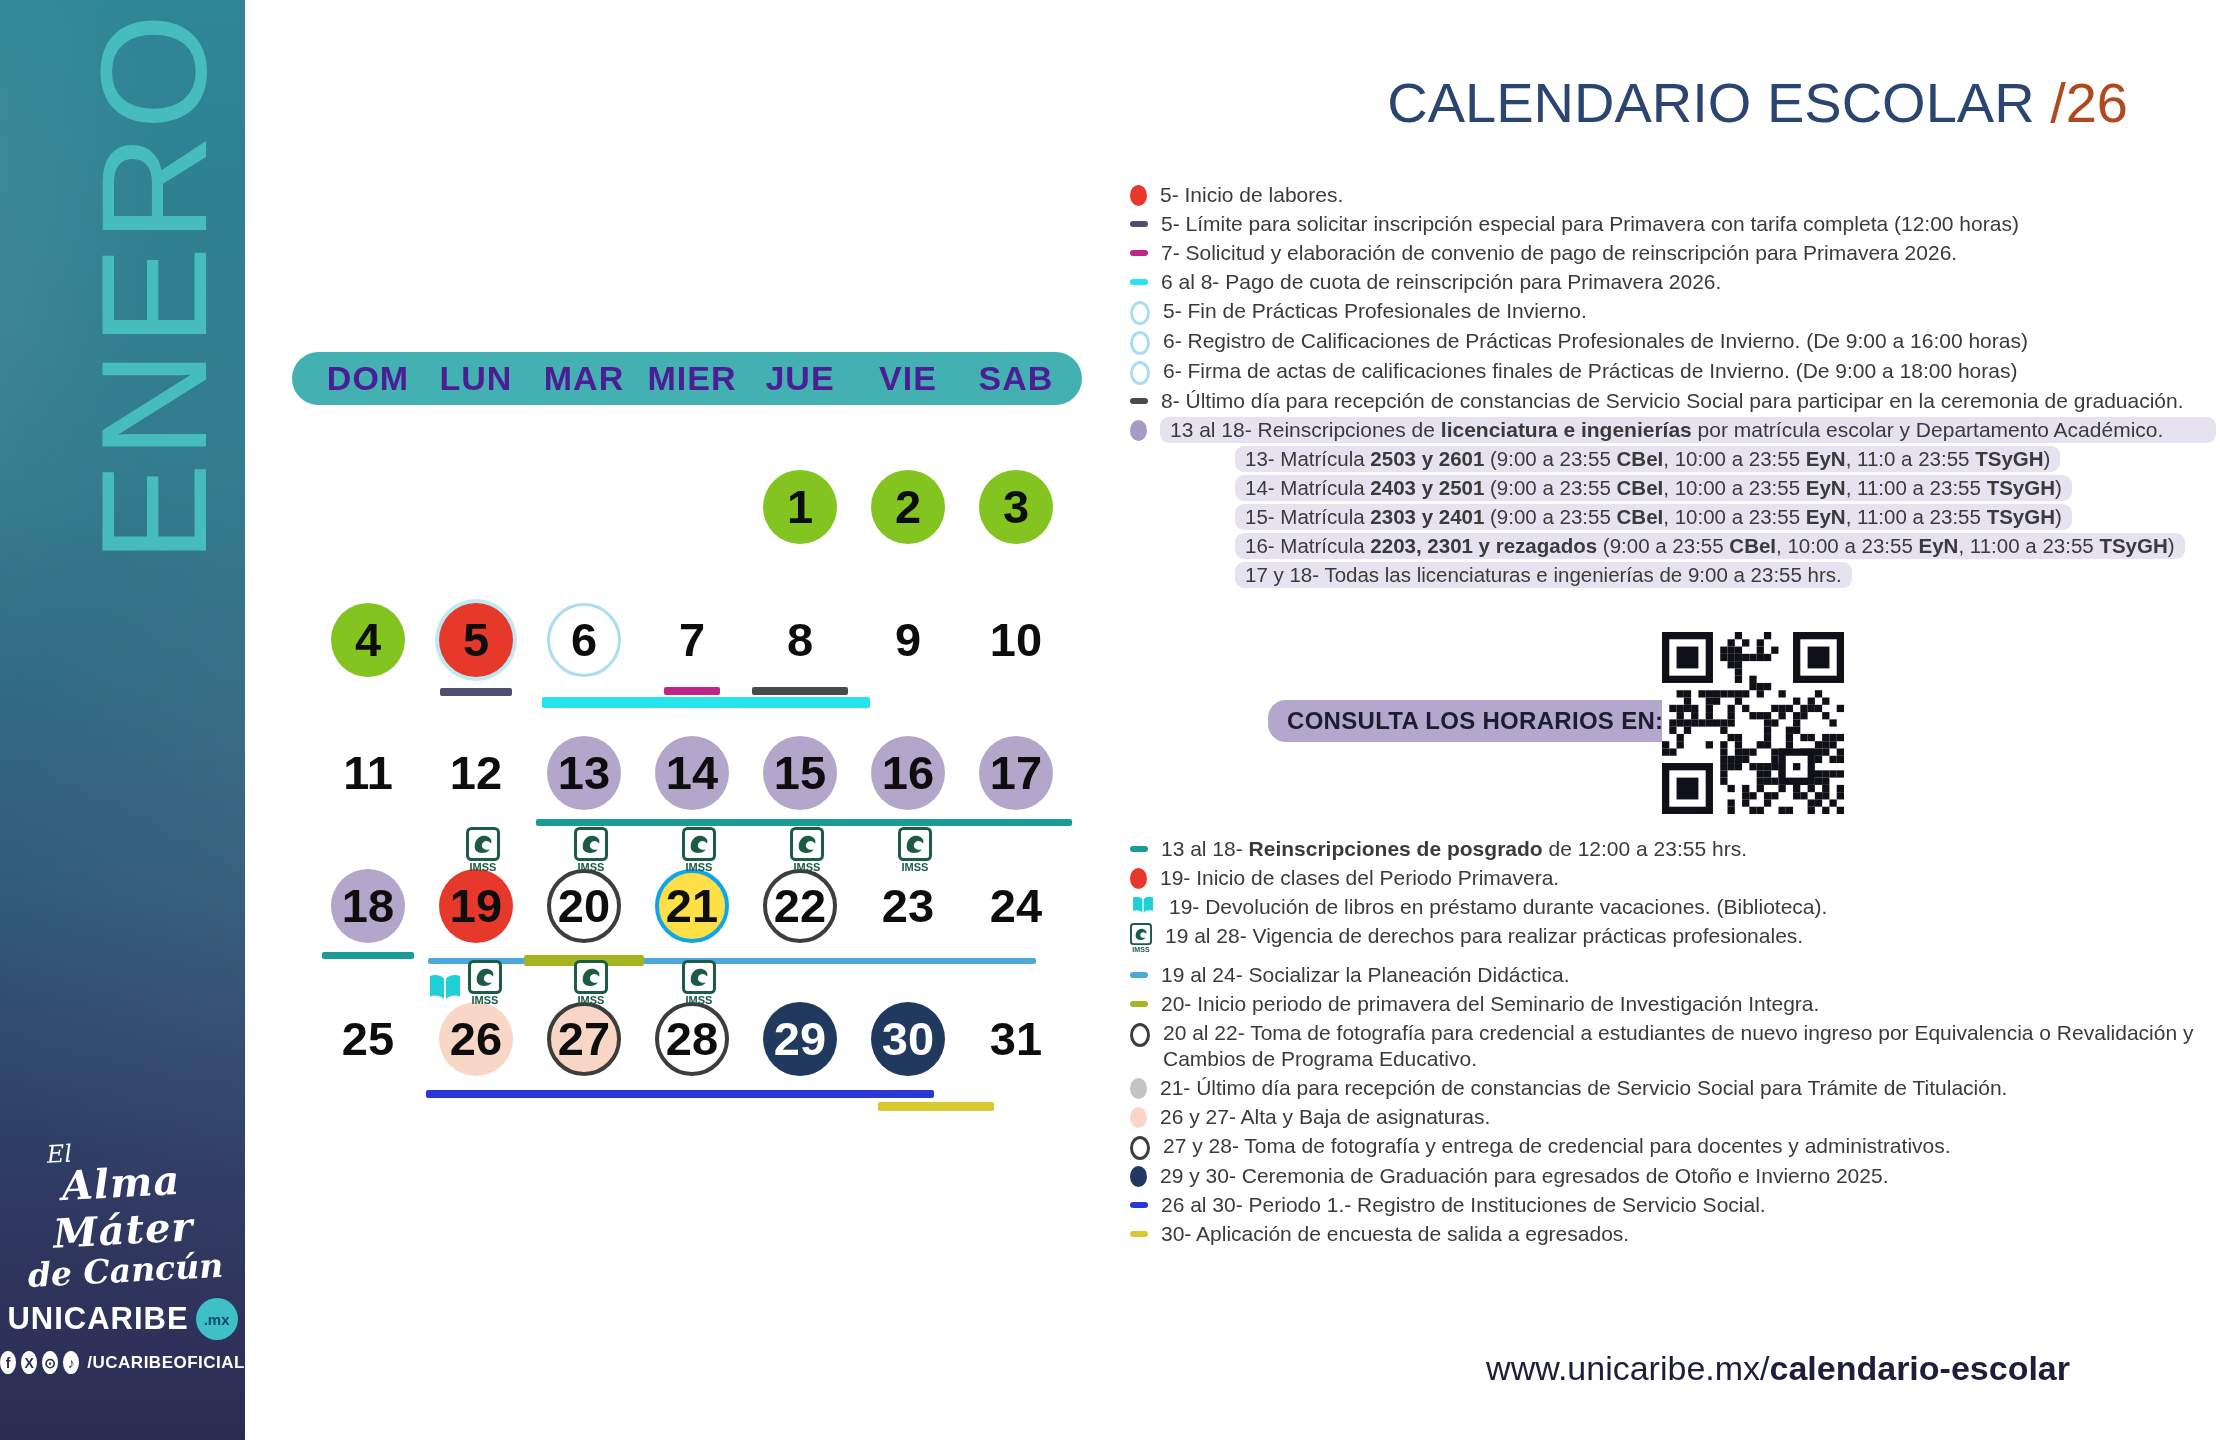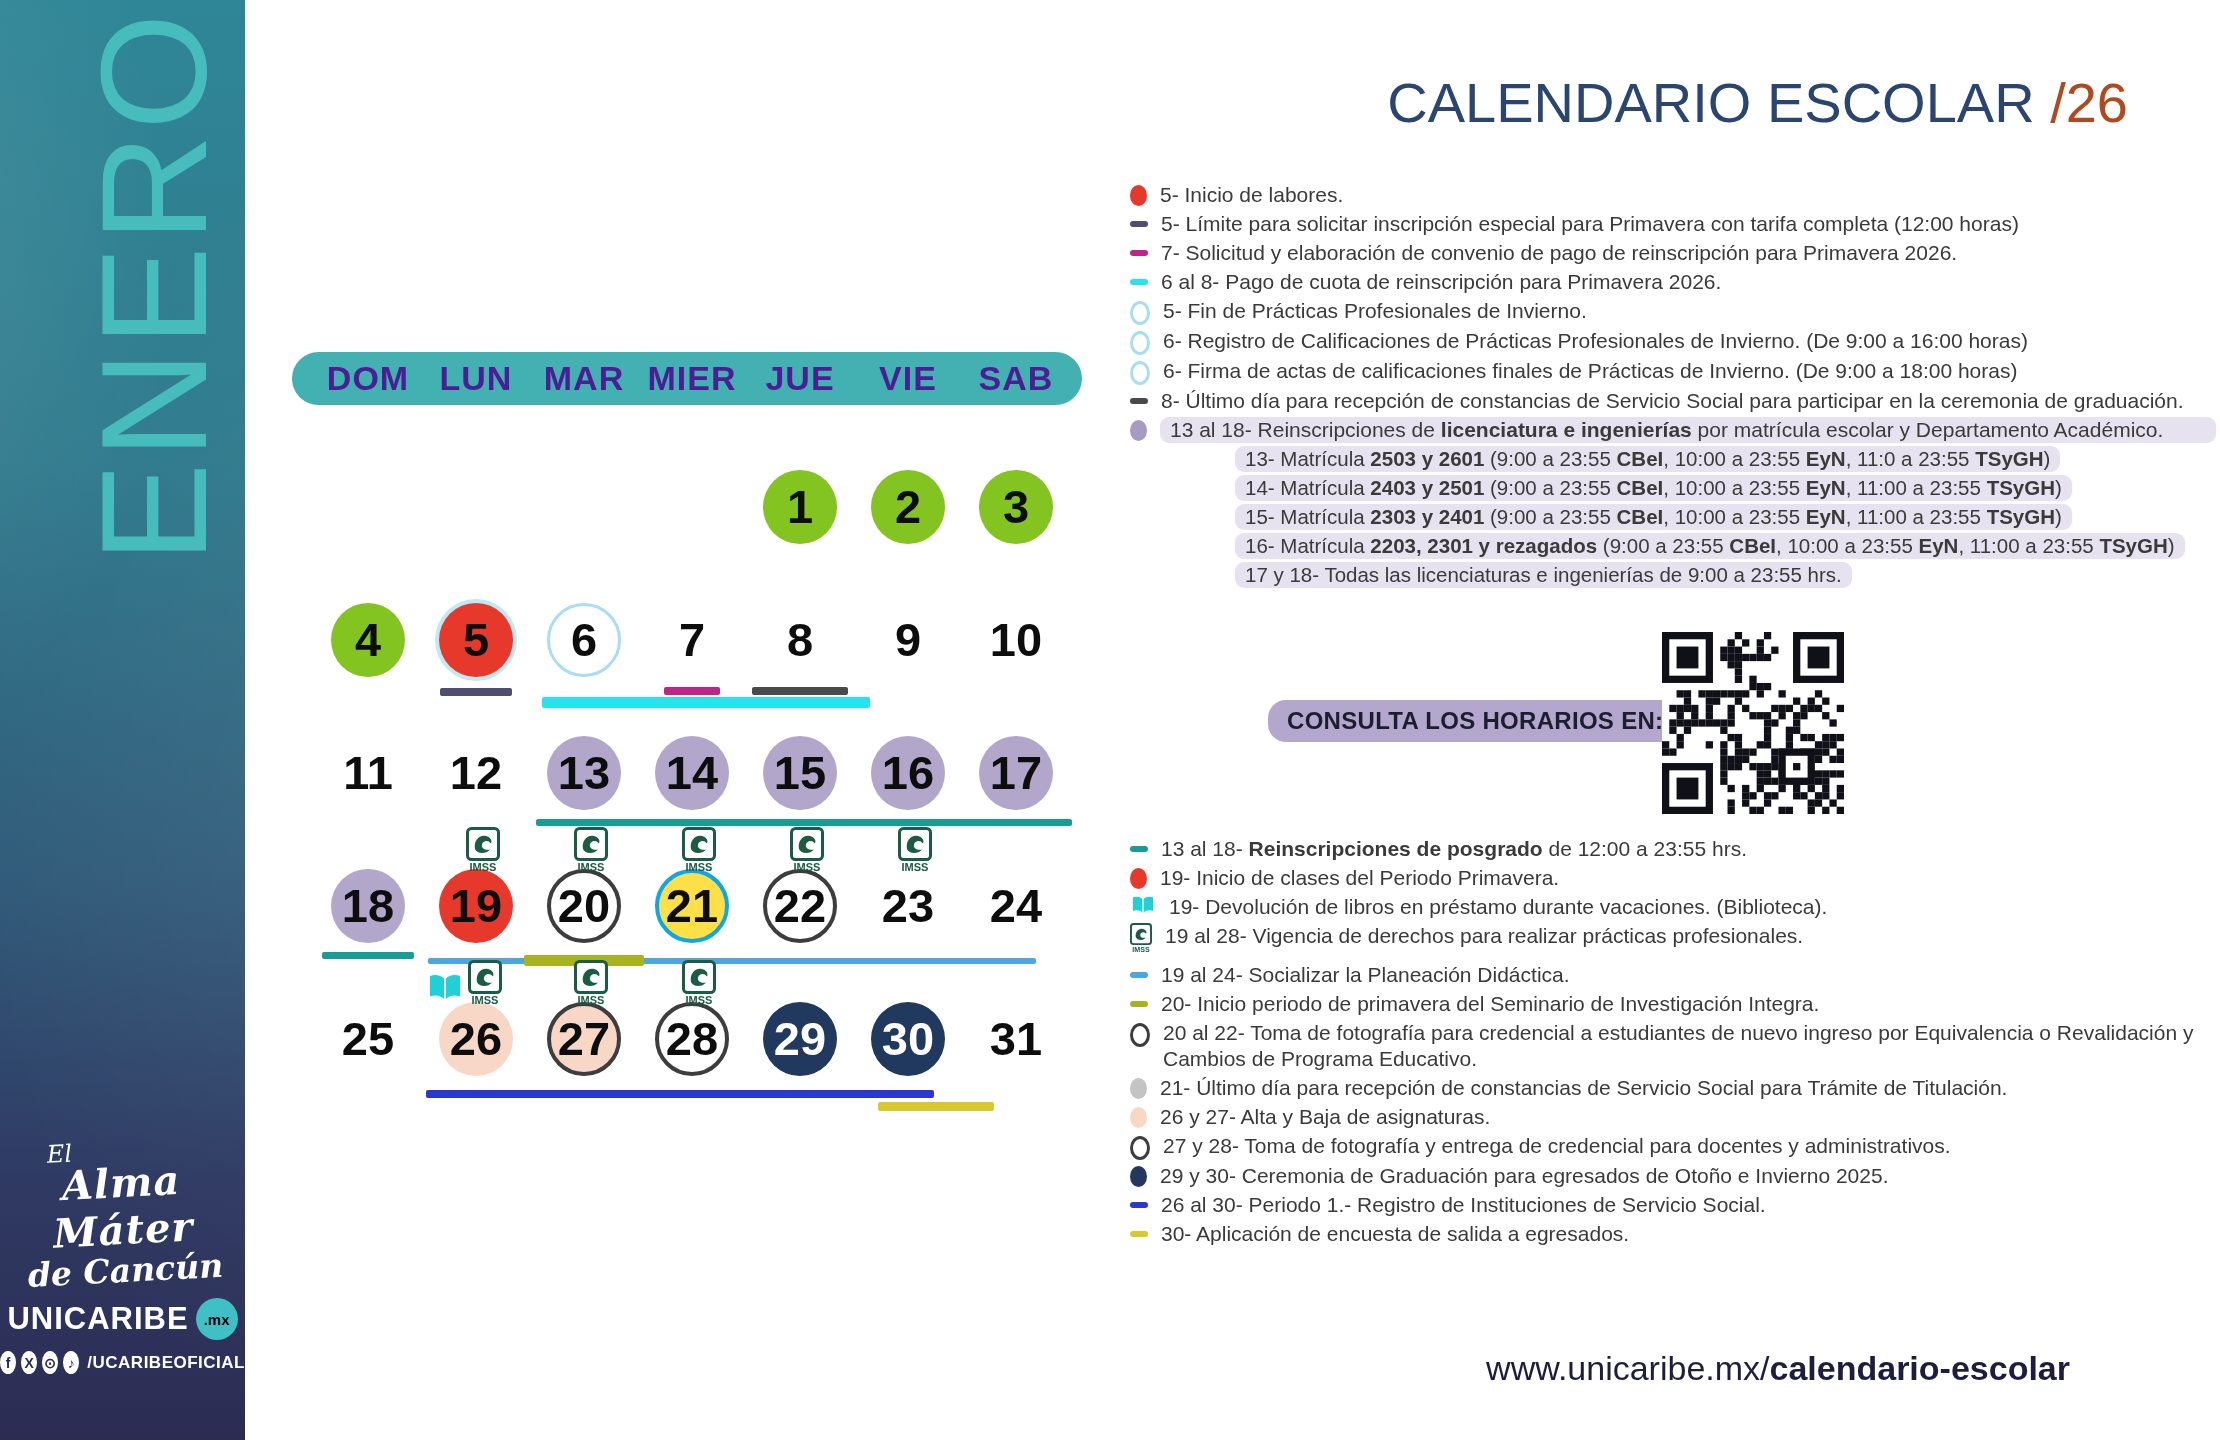--- a/index.html
+++ b/index.html
@@ -14,21 +14,21 @@
   .month-vertical{position:absolute;left:154px;top:286px;transform:translate(-50%,-50%) rotate(-90deg);
     color:#46bcbd;font-size:150px;font-weight:400;letter-spacing:4px;white-space:nowrap;}
   .sidebar-bottom{position:absolute;left:0;bottom:0;width:100%;}
   .tagline{position:absolute;left:0;bottom:150px;width:100%;text-align:center;color:#fff;
     font-family:"DejaVu Serif",serif;font-style:italic;transform:rotate(-3deg);}
   .t-el{display:block;font-size:24px;margin-left:-120px;margin-bottom:-6px;}
   .t-main{display:block;font-size:40px;font-weight:bold;letter-spacing:1px;}
   .t-sub{display:block;font-size:33px;font-weight:bold;margin-top:-2px;}
   .brand-row{position:absolute;left:0;bottom:100px;width:100%;display:flex;align-items:center;justify-content:center;gap:7px;}
   .brand{color:#fff;font-size:31px;font-weight:bold;letter-spacing:1px;}
-  .brand-mx{width:42px;height:42px;border-radius:50%;background:#3fc0c6;color:#000000;font-size:15px;font-weight:bold;
+  .brand-mx{width:42px;height:42px;border-radius:50%;background:#3fc0c6;color:#0c4a6e;font-size:15px;font-weight:bold;
     display:flex;align-items:center;justify-content:center;}
   .social-row{position:absolute;left:0;bottom:66px;width:100%;display:flex;align-items:center;justify-content:center;gap:5px;}
   .soc{width:23px;height:23px;border-radius:50%;background:#fff;color:#2c2c53;font-size:14px;font-weight:bold;
     display:flex;align-items:center;justify-content:center;}
   .handle{color:#fff;font-size:17px;font-weight:bold;letter-spacing:.5px;margin-left:3px;}
 
   
   .page-title{position:absolute;right:92px;top:70px;margin:0;font-size:56px;font-weight:400;color:#2a4570;letter-spacing:0;}
   .page-title .accent{color:#b04a1e;font-weight:400;}
 

